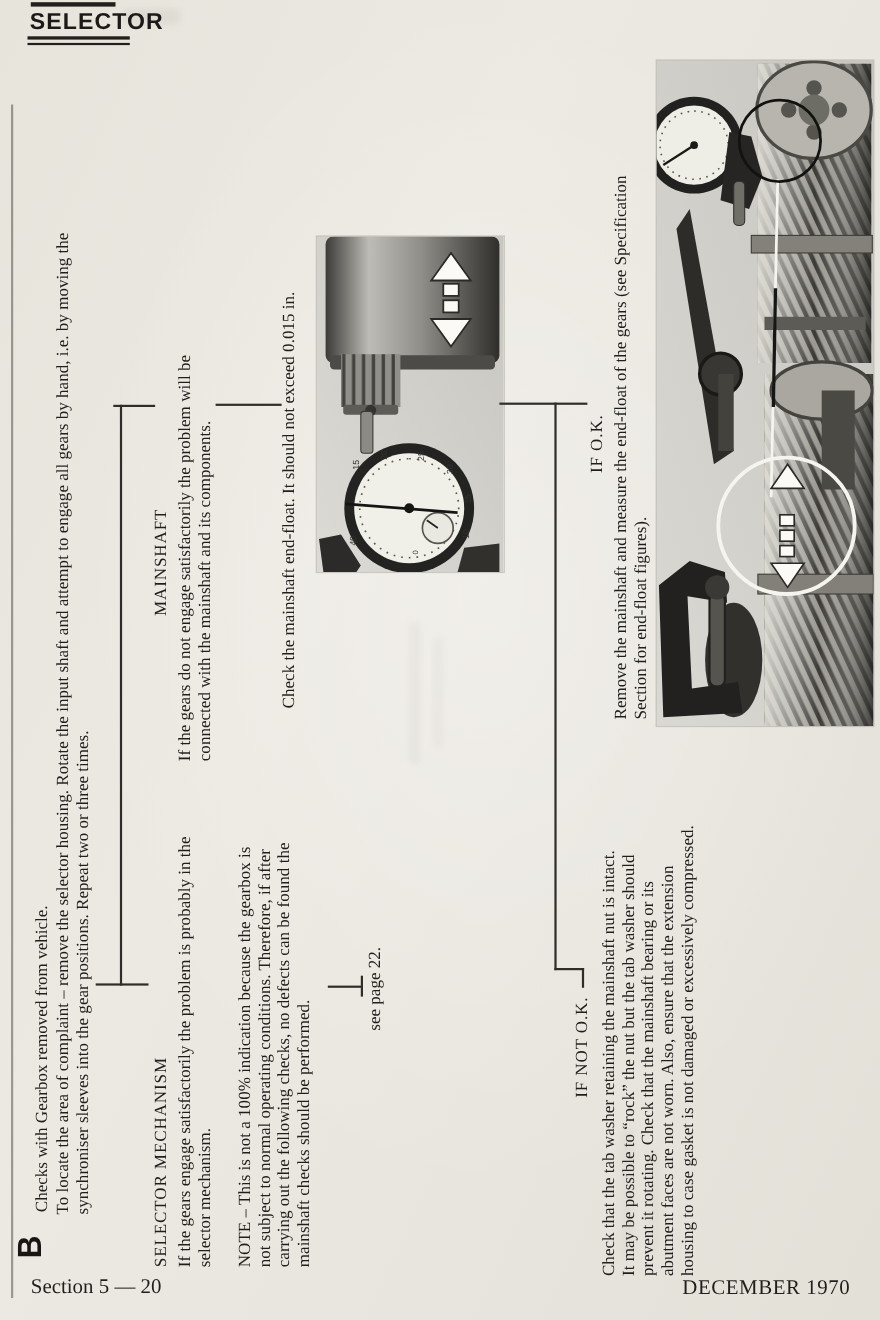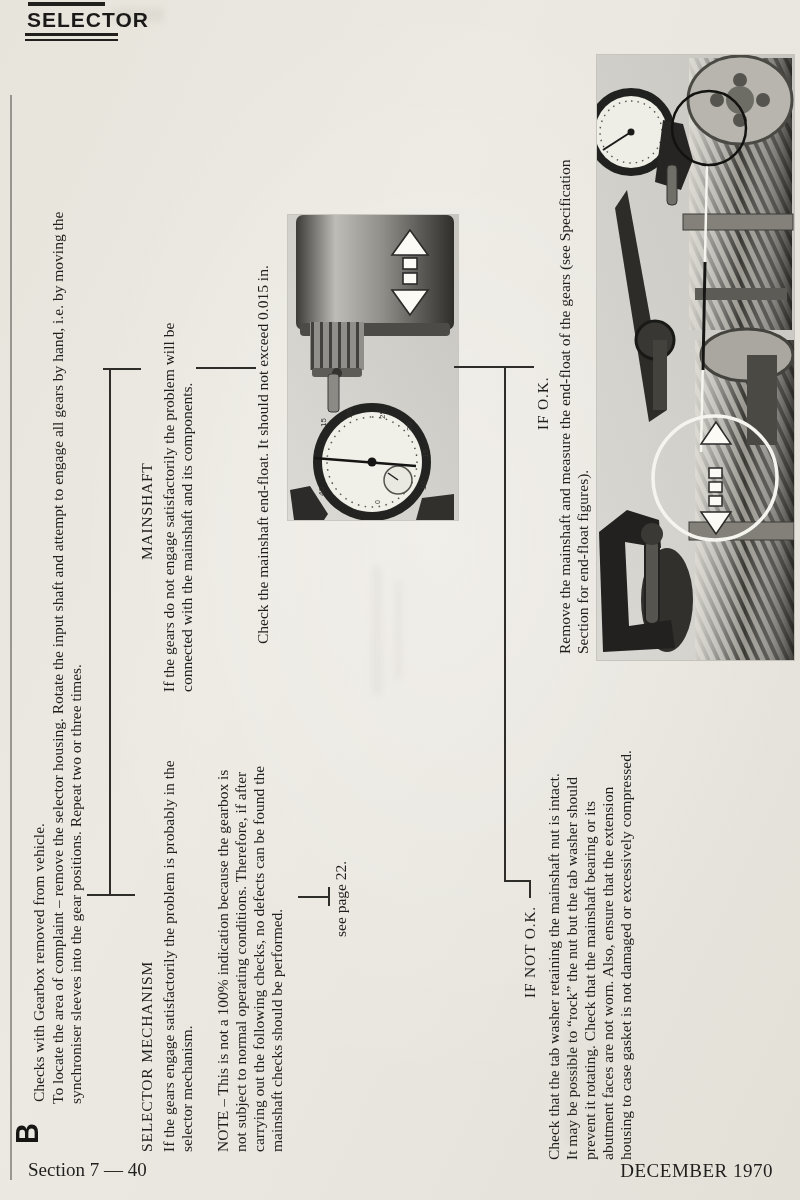--- a/index.html
+++ b/index.html
@@ -235,15 +235,15 @@
 
   <div class="p-abs brand-wrap">
     <div class="brand-rule-top"></div>
     <div class="brand-text">SELECTOR</div>
     <div class="brand-rule-b1"></div>
     <div class="brand-rule-b2"></div>
   </div>
 
   <div class="p-abs page-edge-line"></div>
 
-  <div class="p-abs footer-left">Section 7 — 40</div>
+  <div class="p-abs footer-left">Section 5 — 20</div>
   <div class="p-abs footer-right">DECEMBER 1970</div>
 </div>
 
 </body></html>

